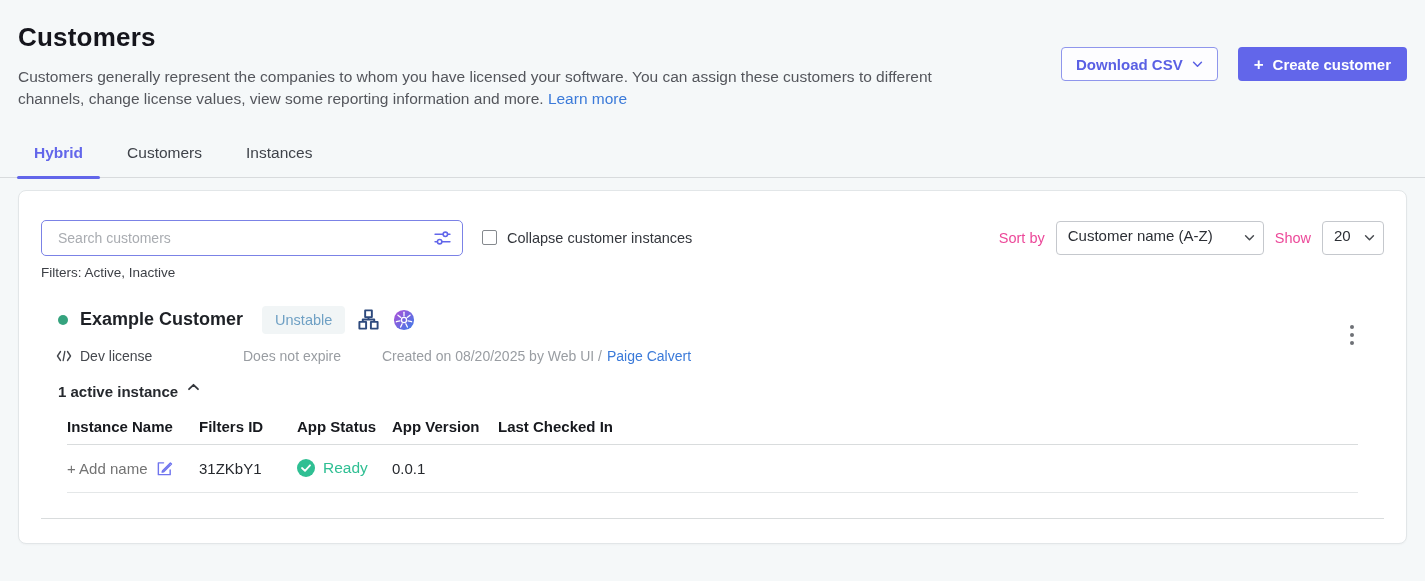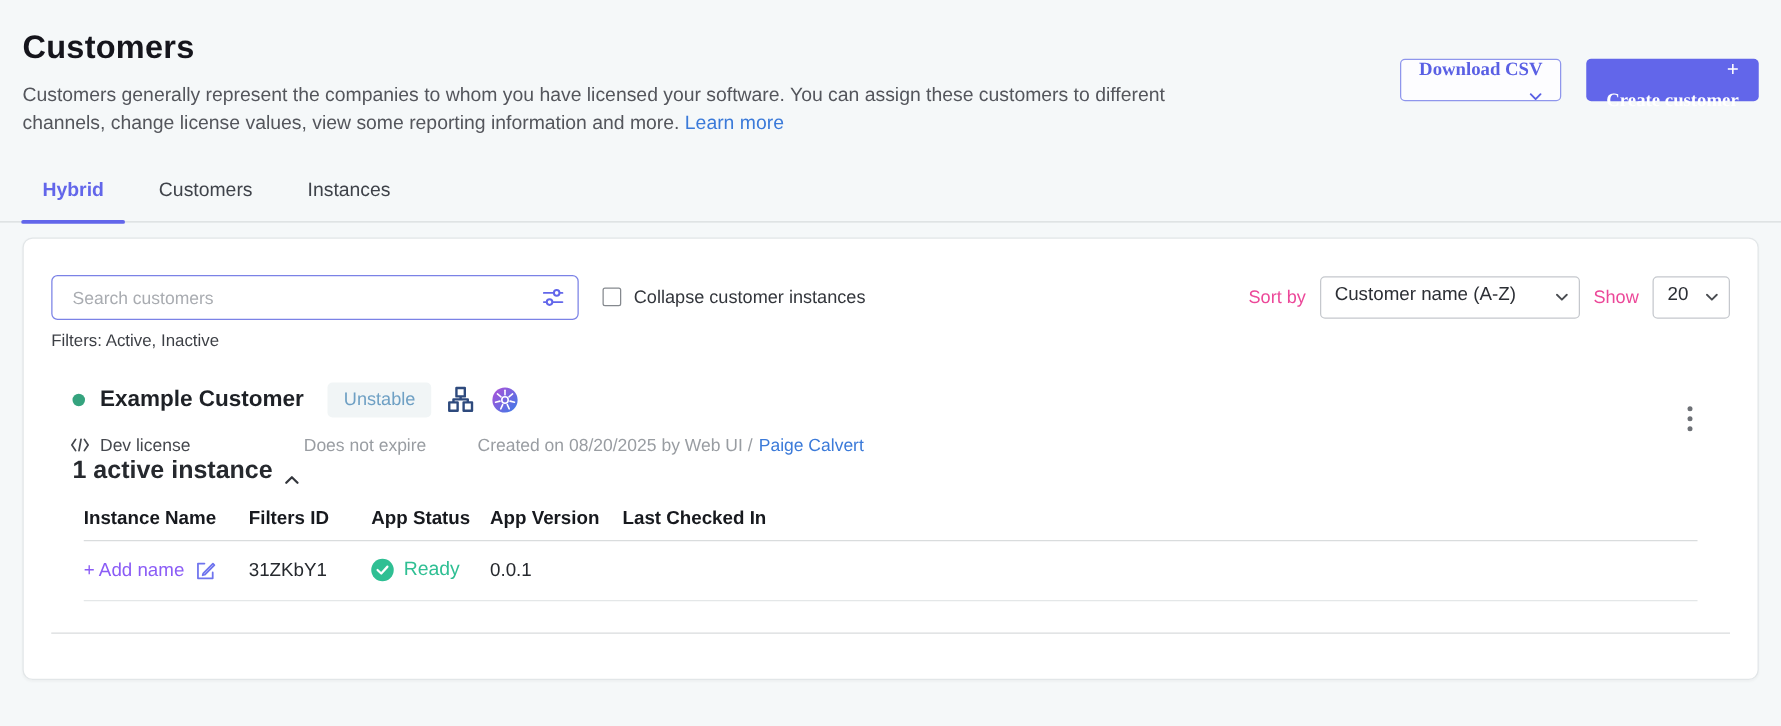--- a/index.html
+++ b/index.html
@@ -8,22 +8,22 @@
     width:1425px; height:581px; overflow:hidden; position:relative;
     background:#f5f8f9; color:#23262b;
     font-family:"Liberation Sans", sans-serif;
   }
   .header { padding:22px 18px 0; }
   .page-title { margin:0; font-size:26px; font-weight:800; color:#15151c; letter-spacing:.2px; }
   .desc { margin:13px 0 0; font-size:15.5px; line-height:1.45; color:#54565c; max-width:965px; }
   .desc a { color:#3b7ad9; text-decoration:none; cursor:pointer; }
 
   .header-actions { position:absolute; top:47px; right:18px; display:flex; gap:20px; align-items:center; }
-  .btn { display:flex; align-items:flex-end; gap:9px; height:34px; border-radius:4px;
-         font-family:Liberation Serif, serif; font-size:15px; font-weight:700; cursor:pointer;flex-direction:column; }
+  .btn { display:flex; align-items:center; gap:9px; height:34px; border-radius:4px;
+         font-family:Liberation Sans, sans-serif; font-size:15px; font-weight:700; cursor:pointer; }
   .btn-outline { background:#fdfdff; border:1px solid #8f96ec; color:#5a60e4; padding:0 14px; }
   .btn-primary { background:#6266ea; border:none; color:#ffffff; padding:0 16px; }
   .btn-primary .plus { font-size:17px; font-weight:700; line-height:1; }
 
   .tabs { display:flex; gap:10px; margin-top:33px; padding-left:17px; border-bottom:1px solid #d8dbdd; }
   .tab { padding:0 17px 15px; font-size:15.5px; color:#3f434a; position:relative; cursor:pointer; }
   .tab.active { color:#6266ea; font-weight:700; }
   .tab.active::after { content:""; position:absolute; left:0; right:0; bottom:-2px; height:3px;
                        background:#6266ea; border-radius:2px; }
 
@@ -66,34 +66,34 @@
   .kebab { position:absolute; right:27px; top:16px; display:flex; flex-direction:column; gap:4px;
            cursor:pointer; padding:3px; }
   .kebab i { width:4px; height:4px; border-radius:50%; background:#6e7176; display:block; }
 
   .license-row { display:flex; align-items:center; margin-top:14px; padding-left:15px; font-size:14px; }
   .lic-type { display:flex; align-items:center; gap:8px; color:#45484e; width:187px; }
   .lic-exp { color:#999da2; width:139px; }
   .lic-created { color:#999da2; }
   .lic-created a { color:#3b7ad9; text-decoration:none; margin-left:5px; cursor:pointer; }
 
-  .instances-toggle { display:flex; align-items:flex-end; gap:9px; margin-top:1px; padding-left:17px;
-                      font-size:20px; font-weight:600; color:#26292e; cursor:pointer; width:max-content; }
+  .instances-toggle { display:flex; align-items:flex-start; gap:9px; margin-top:19px; padding-left:17px;
+                      font-size:15px; font-weight:600; color:#26292e; cursor:pointer; width:max-content; }
 
   .itable { margin:18px 0 0 26px; width:1291px; }
   .itable-head { display:flex; font-size:15px; font-weight:700; color:#17191e;
                  padding-bottom:9px; border-bottom:1px solid #d9dcdd; }
   .col-name { width:132px; }
   .col-id { width:98px; }
   .col-status { width:95px; }
   .col-version { width:106px; }
   .col-checked { flex:1; }
   .itable-row { display:flex; align-items:center; height:48px; border-bottom:1px solid #e4e7e8;
                 font-size:15px; color:#26292e; }
-  .add-name { display:flex; align-items:center; gap:9px; color:#8b5cf6; cursor:pointer; }
+  .add-name { display:flex; align-items:center; gap:9px; color:#737373; cursor:pointer; }
   .edit-icon { display:flex; cursor:pointer; }
   .status-cell { display:flex; align-items:center; gap:8px; color:#2fbf93; font-size:15.5px; }
   .check-circle { width:18px; height:18px; border-radius:50%; background:#2fbf93;
                   display:flex; align-items:center; justify-content:center; flex:none; }
   .block-divider { border-top:1px solid #d9dcdd; margin-top:25px; }
 </style>
 </head>
 <body>
 
 <div class="header">

